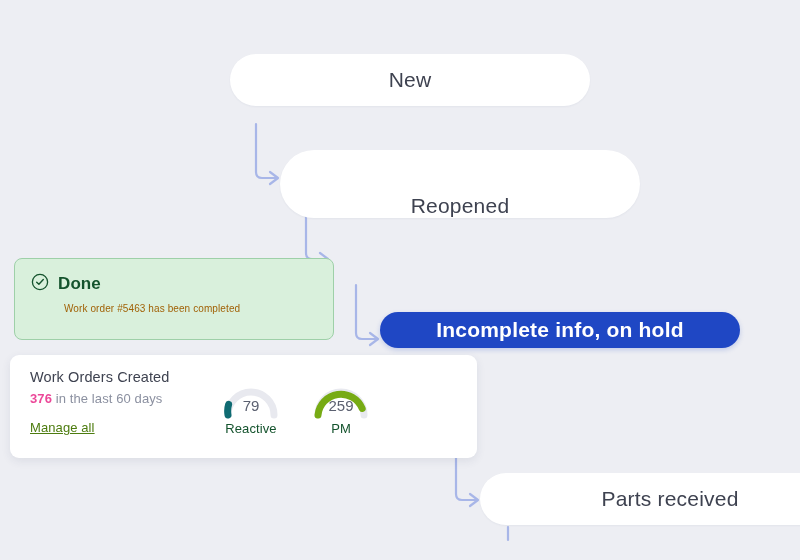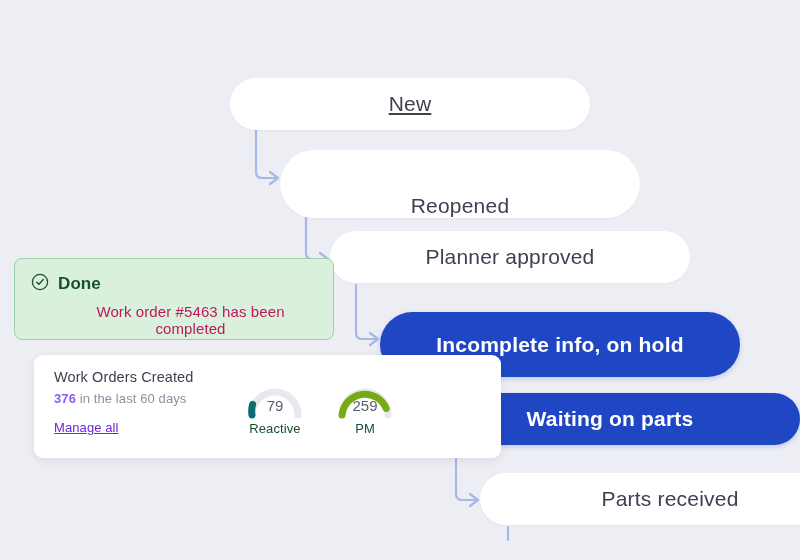--- a/index.html
+++ b/index.html
@@ -48,97 +48,95 @@
   }
   .pill-blue {
     background: #1f47c4;
     color: #ffffff;
     font-size: 21px;
     font-weight: 700;
     letter-spacing: 0.2px;
     box-shadow: 0 2px 5px rgba(31,71,196,0.22);
   }
 
-  #pill-new          { left: 230px; top: 78px;  width: 360px; height: 52px; text-decoration: underline; }
+  #pill-new          { left: 230px; top: 54px;  width: 360px; height: 52px; }
   #pill-reopened     { left: 280px; top: 150px; width: 360px; height: 68px; align-items: flex-end; }
   #pill-planner      { left: 330px; top: 231px; width: 360px; height: 52px; }
-  #pill-incomplete   { left: 380px; top: 312px; width: 360px; height: 65px; }
+  #pill-incomplete   { left: 380px; top: 312px; width: 360px; height: 36px; }
   #pill-waiting      { left: 420px; top: 393px; width: 380px; height: 52px; }
   #pill-parts-recvd  { left: 480px; top: 473px; width: 380px; height: 52px; }
 
   
   #done-card {
     position: absolute;
     left: 14px;
     top: 258px;
     width: 320px;
     height: 82px;
     background: #d9f0dc;
     border: 1px solid #9ed0a8;
     border-radius: 8px;
     box-sizing: border-box;
     padding: 14px 16px 0 16px;
-    text-align: center;
   }
   .done-head {
     display: flex;
     align-items: center;
     gap: 9px;
   }
   .done-title {
     font-size: 17px;
     font-weight: 700;
     color: #14532d;
     letter-spacing: 0.1px;
   }
   .done-body {
     margin-top: 8px;
     margin-left: 33px;
-    font-size: 15px;
-    color: #be185d;
+    font-size: 10px;
+    color: #a16207;
     letter-spacing: 0.1px;
   }
 
   
   #stats-card {
     position: absolute;
     left: 10px;
     top: 355px;
     width: 467px;
     height: 103px;
     background: #ffffff;
     border-radius: 9px;
     box-shadow: 0 3px 10px rgba(40,50,90,0.09);
     box-sizing: border-box;
     display: flex;
     align-items: flex-start;
     padding: 14px 0 0 20px;
-    margin-left: 24px;
   }
   .stats-left { width: 190px; }
   .stats-title {
     font-size: 14.5px;
     color: #3e4250;
     letter-spacing: 0.1px;
   }
   .stats-sub {
     margin-top: 6px;
     font-size: 13px;
     color: #8b90a0;
     letter-spacing: 0.1px;
   }
   .stats-sub b {
-    color: #8b5cf6;
+    color: #ec4899;
     font-weight: 700;
   }
   .stats-link {
     display: inline-block;
     margin-top: 14px;
     font-size: 13px;
-    color: #6d28d9;
+    color: #4d7c0f;
     text-decoration: underline;
     cursor: pointer;
     letter-spacing: 0.1px;
   }
   .gauges {
     display: flex;
     gap: 28px;
     margin-top: 2px;
   }
   .gauge {
@@ -191,31 +189,25 @@
   </svg>
 
   <div id="pill-new" class="pill pill-white">
     <span>New</span>
   </div>
 
   <div id="pill-reopened" class="pill pill-white">
     <span>Reopened</span>
   </div>
 
-  <div id="pill-planner" class="pill pill-white">
-    <span>Planner approved</span>
-  </div>
 
   <div id="pill-incomplete" class="pill pill-blue">
     <span>Incomplete info, on hold</span>
   </div>
 
-  <div id="pill-waiting" class="pill pill-blue">
-    <span>Waiting on parts</span>
-  </div>
 
   <div id="pill-parts-recvd" class="pill pill-white">
     <span>Parts received</span>
   </div>
 
   <div id="done-card">
     <div class="done-head">
       <span>
         <svg width="18" height="18" viewBox="0 0 18 18" fill="none">
           <circle cx="9" cy="9" r="7.6" stroke="#14532d" stroke-width="1.3"></circle>

